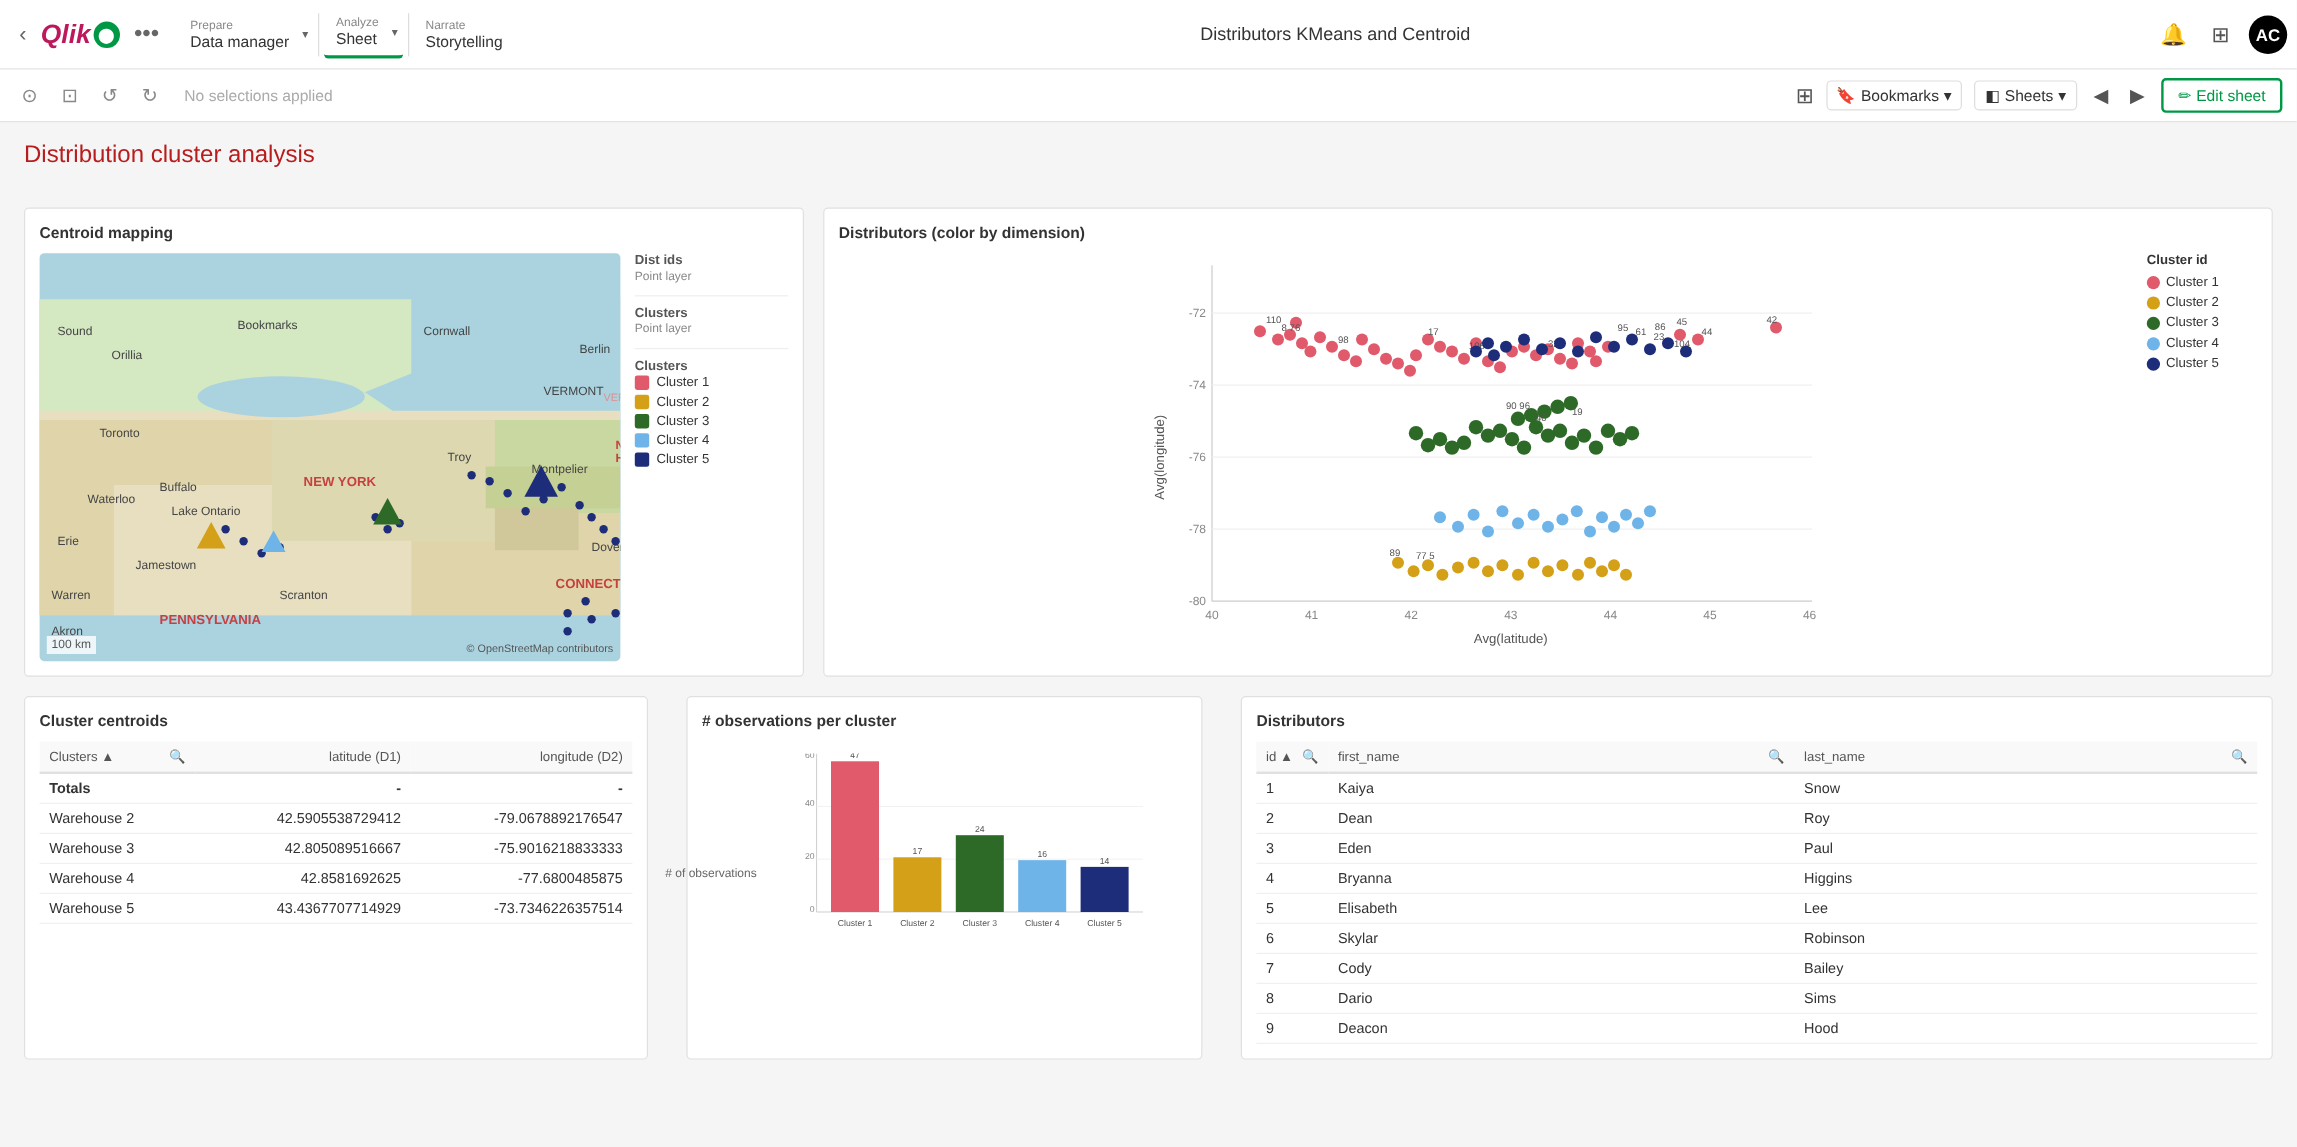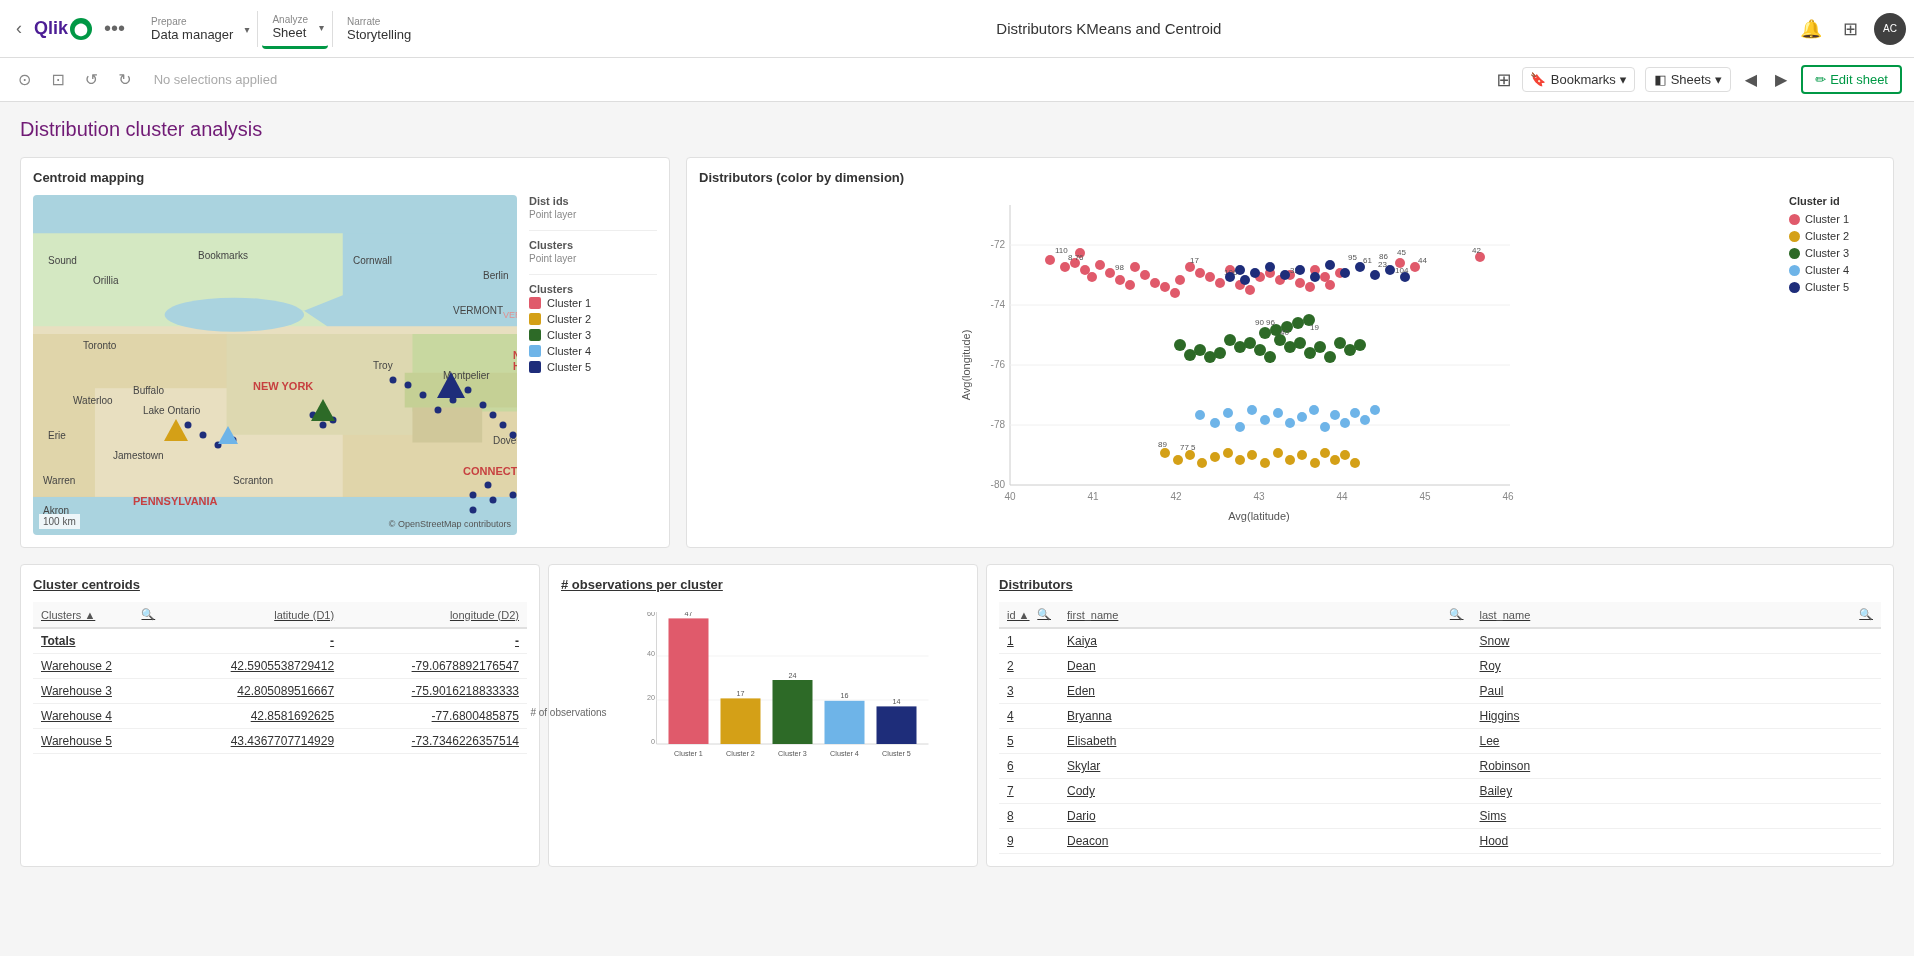--- a/index.html
+++ b/index.html
@@ -20,23 +20,24 @@
       margin-right: 4px;
       cursor: pointer;
       padding: 4px 8px;
     }
     .qlik-logo {
       display: flex;
       align-items: center;
       margin-right: 12px;
     }
     .qlik-logo-text {
-      font-size: 18px;
+      font-size: 22px;
       font-weight: bold;
-      color: #4c1d95;
+      color: #be185d;
+      font-style: italic;
     }
     .qlik-logo-circle {
       width: 22px;
       height: 22px;
       background: #009845;
       border-radius: 50%;
       display: inline-flex;
       align-items: center;
       justify-content: center;
       color: white;
@@ -104,28 +105,28 @@
     }
     .nav-icon-btn {
       cursor: pointer;
       color: #555;
       font-size: 18px;
       padding: 4px;
     }
     .nav-avatar {
       width: 32px;
       height: 32px;
-      background: #404040;
+      background: #000000;
       border-radius: 50%;
       display: flex;
       align-items: center;
       justify-content: center;
       color: white;
-      font-size: 10px;
-      font-weight: normal;
+      font-size: 14px;
+      font-weight: bold;
       cursor: pointer;
     }
 
     
     .toolbar {
       display: flex;
       align-items: center;
       background: #fff;
       border-bottom: 1px solid #ddd;
       height: 44px;
@@ -186,22 +187,22 @@
 
     
     .main-content {
       padding: 16px 20px;
       background: #f5f5f5;
       height: calc(100vh - 102px);
       overflow-y: auto;
     }
     .page-title {
       font-size: 20px;
-      color: #701a75;
-      margin-bottom: 16px;
+      color: #b91c1c;
+      margin-bottom: 32px;
       font-weight: 400;
     }
 
     
     .dashboard-row {
       display: flex;
       gap: 16px;
       margin-bottom: 16px;
     }
     .panel {
@@ -317,22 +318,21 @@
     .scatter-dot {
       width: 11px;
       height: 11px;
       border-radius: 50%;
       flex-shrink: 0;
     }
 
     
     .bottom-row {
       display: flex;
-      gap: 8px;
-      text-decoration: underline;
+      gap: 32px;
     }
     .centroids-panel {
       flex: 0 0 520px;
     }
     .observations-panel {
       flex: 0 0 430px;
     }
     .distributors-panel {
       flex: 1;
     }

